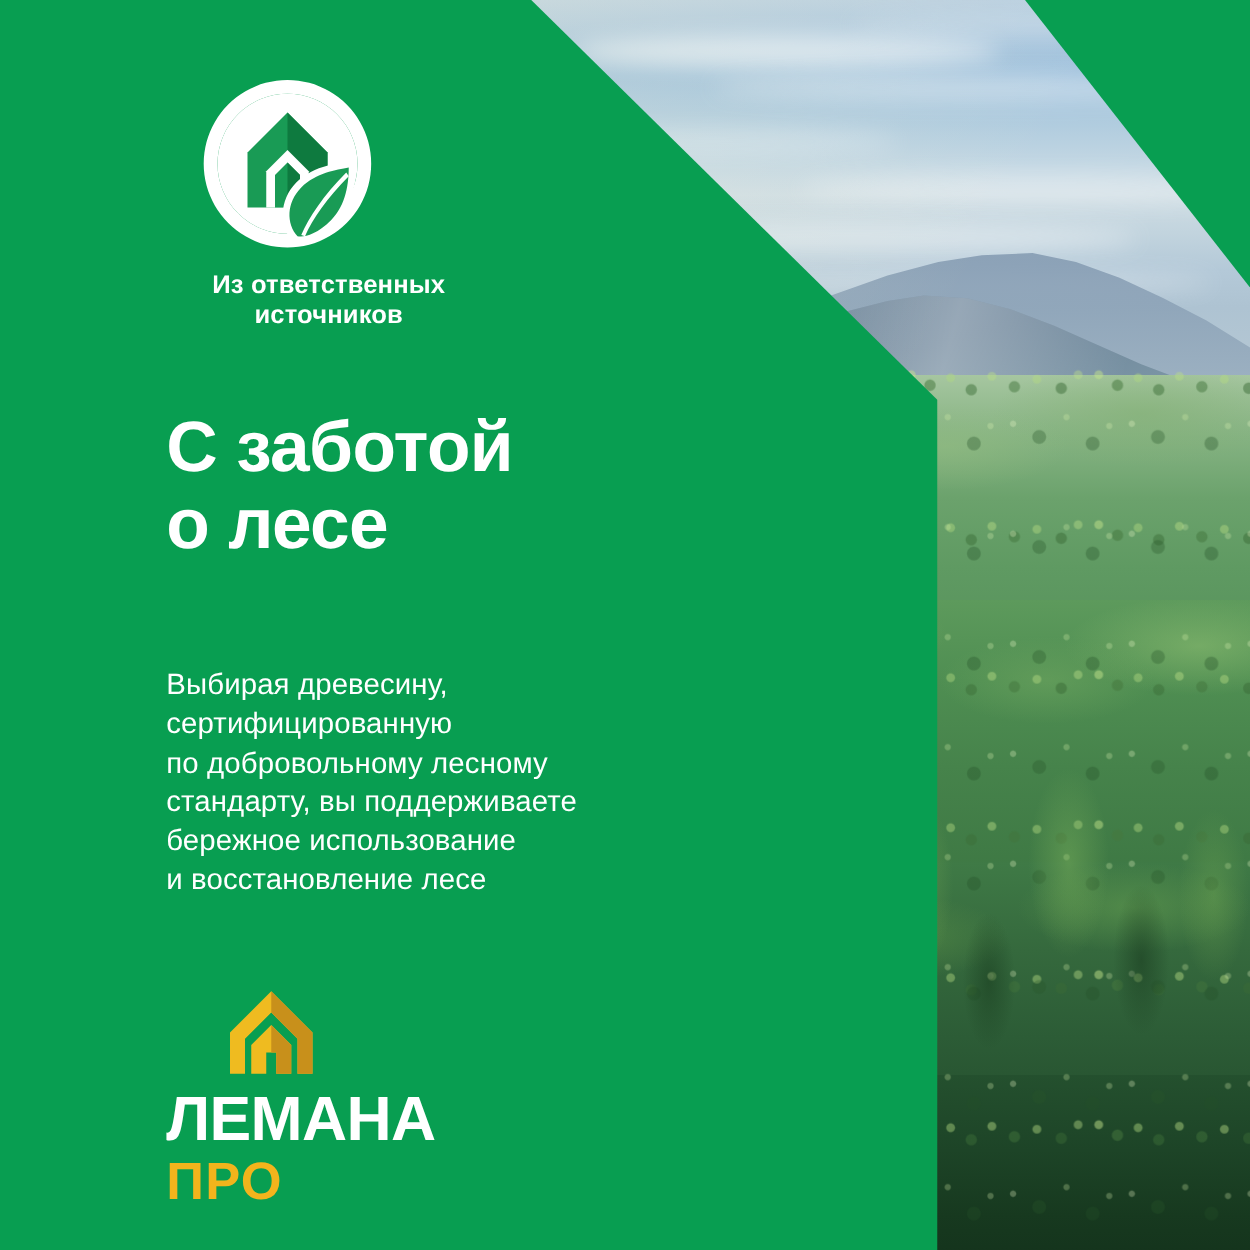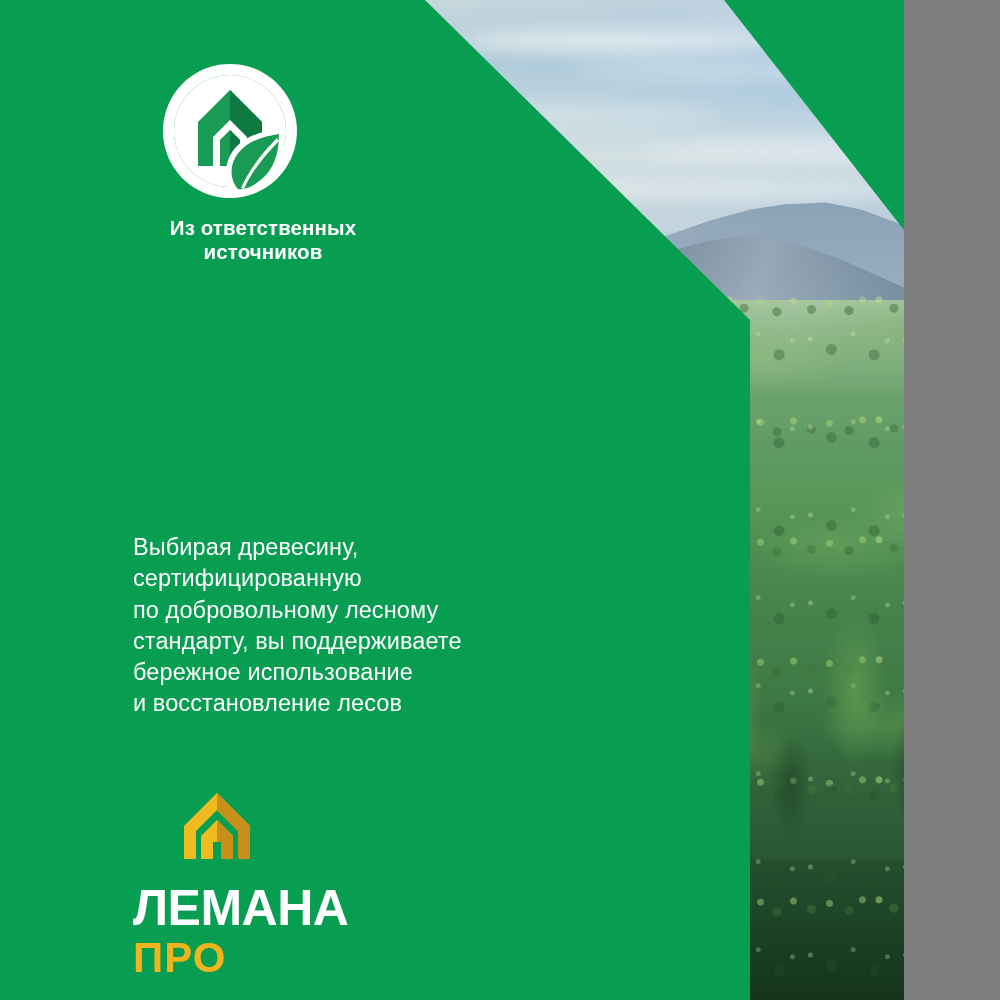--- a/index.html
+++ b/index.html
@@ -5,21 +5,21 @@
 <style>
   * { margin:0; padding:0; box-sizing:border-box; }
   html,body { background:#7d7d7d; }
   body {
     font-family:"Liberation Sans","DejaVu Sans",sans-serif;
     -webkit-font-smoothing:antialiased;
   }
 
   .poster {
     position:relative;
-    width:904px; height:1000px;
+    width:1000px; height:1000px;
     overflow:hidden;
     background:#b91c1c;
   }
 
   
   .photo {
     position:absolute;
     inset:0;
     overflow:hidden;
   }
@@ -237,21 +237,21 @@
     font-weight:500;
     line-height:1.33;
     letter-spacing:.1px;
     white-space:pre-line;
   }
 
   
   .brand { position:absolute; left:133px; top:790px; width:300px; }
   .brand-house { display:block; width:72px; height:72px; margin-left:48px; }
   .brand-name {
-    margin-top:21px;
+    margin-top:8px;
     font-size:50px;
     font-weight:bold;
     color:#ffffff;
     letter-spacing:-.5px;
     line-height:1;
   }
   .brand-sub {
     font-size:42px;
     font-weight:bold;
     color:#F2B41C;
@@ -331,27 +331,29 @@
           M77 127 C68 117 68 100 80 88 C92 76 108 74 118 72
           C118 84 116 102 104 114 C92 126 82 128 77 127 Z"></path>
         <path fill="#ffffff" d="
           M80 126 C86 112 98 94 116 76
           L118 79 C101 96 89 113 83 127 Z"></path>
       </svg>
       <div class="cert-caption">Из ответственных
 источников</div>
     </div>
 
+    <h1 class="headline">С заботой
+о лесе</h1>
 
     <p class="body-copy">Выбирая древесину,
 сертифицированную
 по добровольному лесному
 стандарту, вы поддерживаете
 бережное использование
-и восстановление лесов</p>
+и восстановление лесе</p>
 
     <div class="brand">
       <svg class="brand-house" viewBox="0 0 72 72">
         <path fill="#EFBB20" d="M36 3 L69 36 L69 69 L57 69 L57 41 L36 20 L15 41 L15 69 L3 69 L3 36 Z"></path>
         <path fill="#C8901B" d="M36 3 L69 36 L69 69 L57 69 L57 41 L36 20 Z"></path>
         <path fill="#EFBB20" d="M36 30 L52 46 L52 69 L40 69 L40 52 L32 52 L32 69 L20 69 L20 46 Z"></path>
         <path fill="#C8901B" d="M36 30 L52 46 L52 69 L40 69 L40 52 L36 52 Z"></path>
       </svg>
       <div class="brand-name">ЛЕМАНА</div>
       <div class="brand-sub">ПРО</div>

